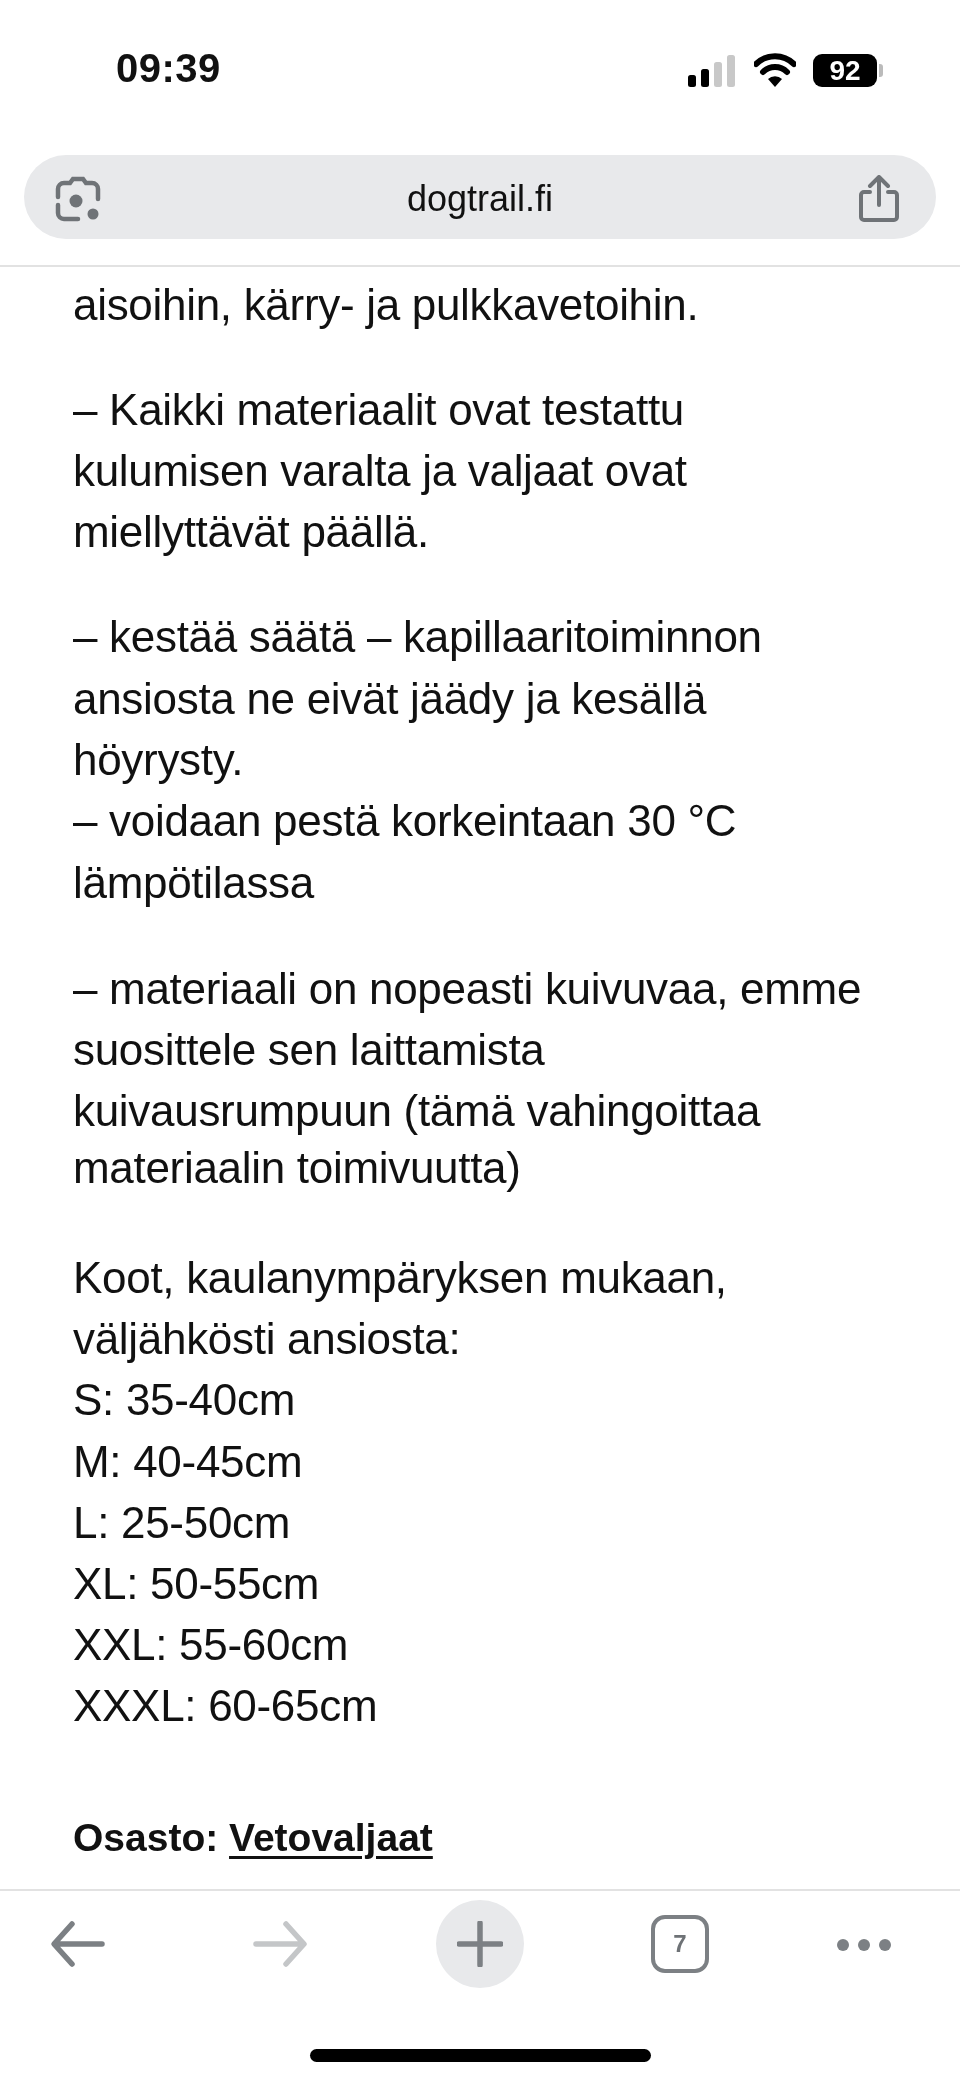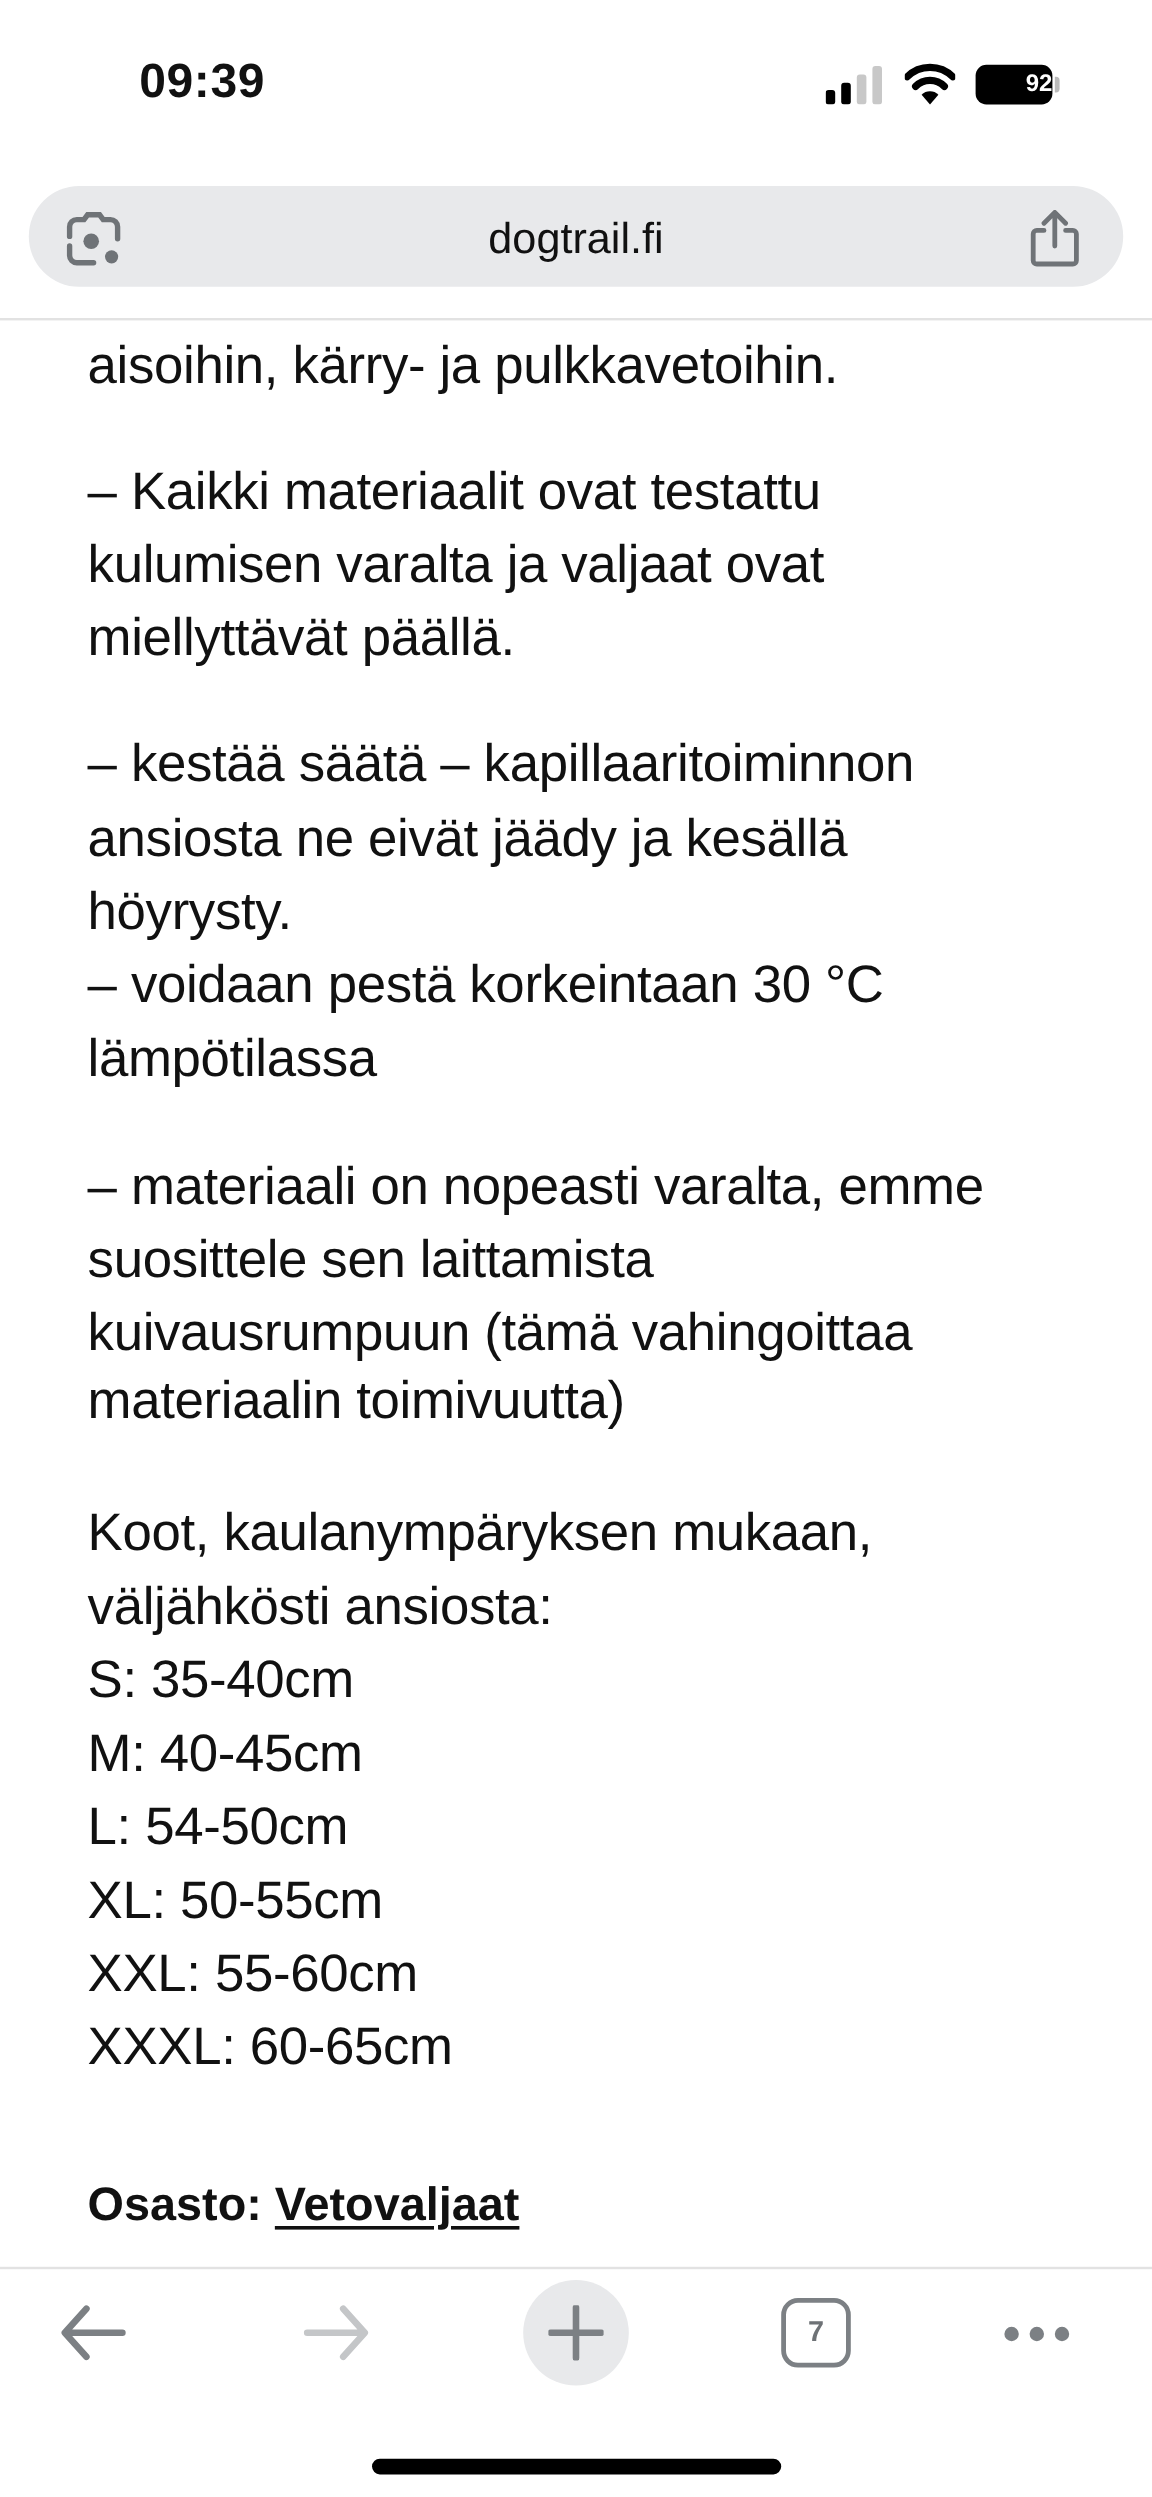--- a/index.html
+++ b/index.html
@@ -1,21 +1,21 @@
 <!DOCTYPE html>
 <html><head>
 <meta charset="utf-8">
 <style>
   html, body { margin:0; padding:0; background:#ffffff; }
   body { width:960px; height:2081px; position:relative; overflow:hidden; font-family:"Liberation Sans", sans-serif; color:#111; }
   .status-bar { position:absolute; left:0; top:0; width:960px; height:140px; }
   .time { position:absolute; left:116px; top:46px; font-size:40px; font-weight:bold; letter-spacing:0.5px; }
   .signal { position:absolute; left:688px; top:55px; width:48px; height:32px; }
   .wifi { position:absolute; left:754px; top:52px; width:42px; height:36px; }
-  .battery { position:absolute; left:813px; top:54px; width:64px; height:33px; background:#000; border-radius:9px; color:#fff; font-weight:bold; font-size:20px; text-align:right; line-height:33px; }
+  .battery { position:absolute; left:813px; top:54px; width:64px; height:33px; background:#000; border-radius:9px; color:#fff; font-weight:bold; font-size:28px; text-align:center; line-height:33px; }
   .battery-tip { position:absolute; left:879px; top:64px; width:4px; height:13px; background:#bbb; border-radius:0 3px 3px 0; }
   .url-bar { position:absolute; left:24px; top:155px; width:912px; height:84px; background:#e8e9eb; border-radius:44px; }
   .lens { position:absolute; left:30px; top:20px; width:48px; height:48px; }
   .url-text { position:absolute; left:0; right:0; top:0; line-height:87px; text-align:center; font-size:36px; color:#111; }
   .share { position:absolute; left:833px; top:20px; width:44px; height:48px; }
   .top-divider { position:absolute; left:0; top:265px; width:960px; height:2px; background:#e2e2e2; }
   .content { position:absolute; left:73px; top:265px; width:830px; }
   .line { position:absolute; left:0; font-size:44px; white-space:nowrap; line-height:61px; height:61px; color:#111; letter-spacing:-0.3px; }
   .dept { position:absolute; left:73px; top:1816px; font-size:39px; font-weight:bold; line-height:44px; }
   .dept a { color:#111; text-decoration:underline; text-decoration-thickness:3px; text-underline-offset:5px; }
@@ -65,29 +65,29 @@
 <div class="content">
   <div class="line" style="top:9px">aisoihin, kärry- ja pulkkavetoihin.</div>
   <div class="line" style="top:114px">– Kaikki materiaalit ovat testattu</div>
   <div class="line" style="top:175px">kulumisen varalta ja valjaat ovat</div>
   <div class="line" style="top:236px">miellyttävät päällä.</div>
   <div class="line" style="top:341px">– kestää säätä – kapillaaritoiminnon</div>
   <div class="line" style="top:403px">ansiosta ne eivät jäädy ja kesällä</div>
   <div class="line" style="top:464px">höyrysty.</div>
   <div class="line" style="top:525px">– voidaan pestä korkeintaan 30 °C</div>
   <div class="line" style="top:587px">lämpötilassa</div>
-  <div class="line" style="top:693px">– materiaali on nopeasti varalta, emme</div>
+  <div class="line" style="top:693px">– materiaali on nopeasti kuivuvaa, emme</div>
   <div class="line" style="top:754px">suosittele sen laittamista</div>
   <div class="line" style="top:815px">kuivausrumpuun (tämä vahingoittaa</div>
   <div class="line" style="top:872px">materiaalin toimivuutta)</div>
   <div class="line" style="top:982px">Koot, kaulanympäryksen mukaan,</div>
   <div class="line" style="top:1043px">väljähkösti ansiosta:</div>
   <div class="line" style="top:1104px">S: 35-40cm</div>
   <div class="line" style="top:1166px">M: 40-45cm</div>
-  <div class="line" style="top:1227px">L: 54-50cm</div>
+  <div class="line" style="top:1227px">L: 25-50cm</div>
   <div class="line" style="top:1288px">XL: 50-55cm</div>
   <div class="line" style="top:1349px">XXL: 55-60cm</div>
   <div class="line" style="top:1410px">XXXL: 60-65cm</div>
 </div>
 
 <div class="dept">
   <span>Osasto:</span>
   <a>Vetovaljaat</a>
 </div>
 

